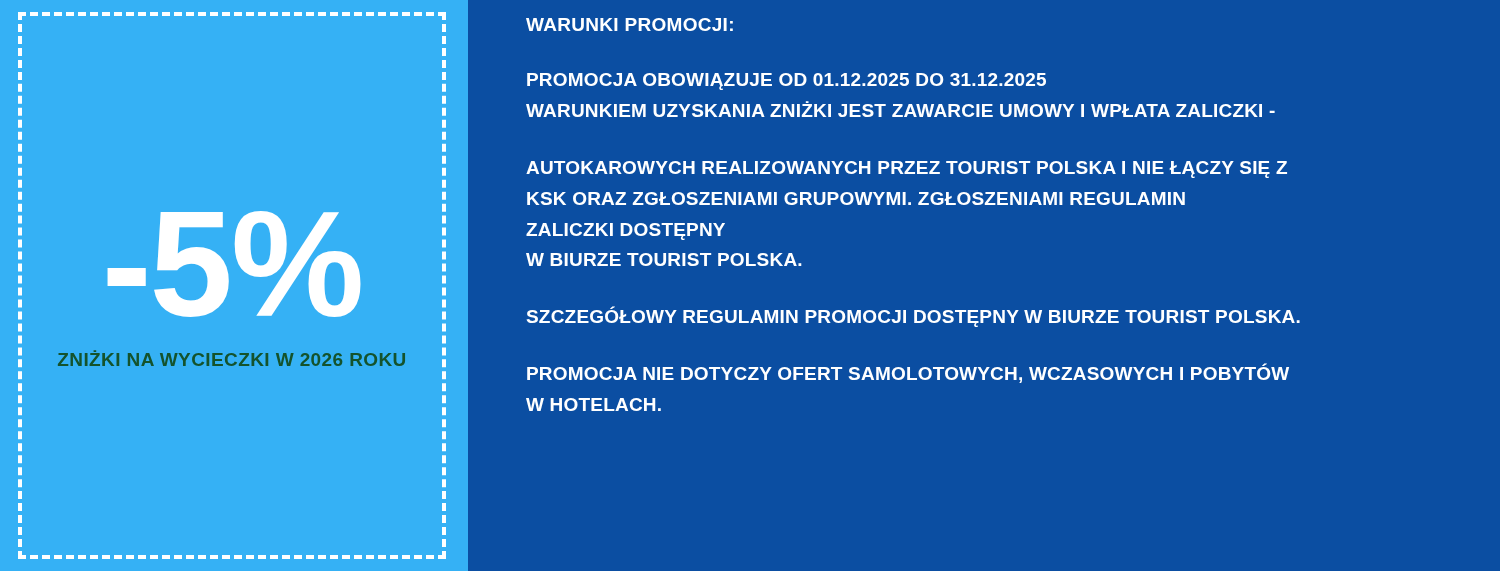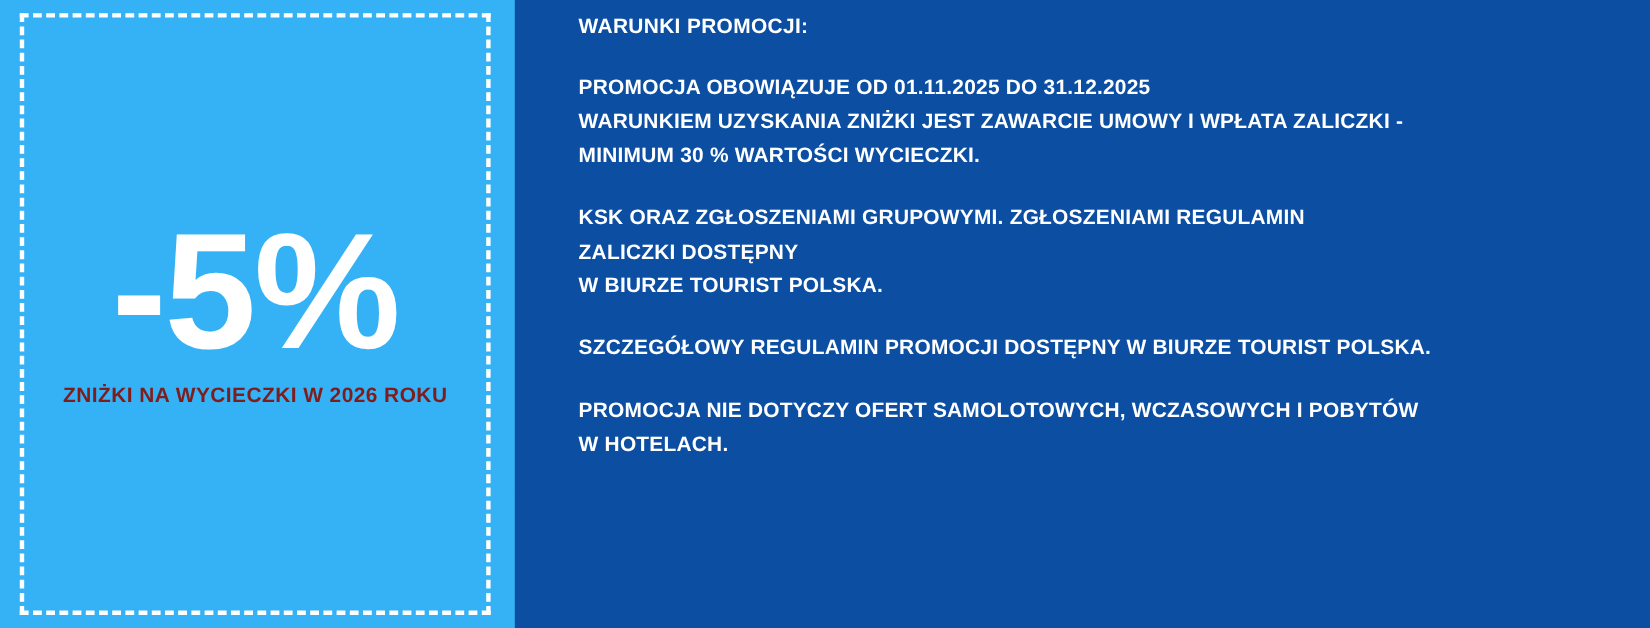--- a/index.html
+++ b/index.html
@@ -44,21 +44,21 @@
     color: #ffffff;
     font-size: 150px;
     font-weight: bold;
     line-height: 1;
     letter-spacing: -2px;
     margin-bottom: 10px;
     margin-top: -12px;
   }
 
   .discount-caption {
-    color: #7f1d1d;
+    color: #14532d;
     font-size: 19px;
     font-weight: bold;
     letter-spacing: 0.4px;
     text-align: right;
     white-space: nowrap;
   }
 
   
   .terms-panel {
     flex: 1 1 auto;
@@ -97,26 +97,26 @@
     <div class="coupon-dashed">
       <div class="discount-value">-5%</div>
       <div class="discount-caption">ZNIŻKI NA WYCIECZKI W 2026 ROKU</div>
     </div>
   </div>
 
   <div class="terms-panel">
     <div class="terms-heading">WARUNKI PROMOCJI:</div>
 
     <div class="terms-block">
-      <span class="terms-line">PROMOCJA OBOWIĄZUJE OD 01.11.2025 DO 31.12.2025</span>
+      <span class="terms-line">PROMOCJA OBOWIĄZUJE OD 01.12.2025 DO 31.12.2025</span>
       <span class="terms-line">WARUNKIEM UZYSKANIA ZNIŻKI JEST ZAWARCIE UMOWY I WPŁATA ZALICZKI -</span>
-      <span class="terms-line">MINIMUM 30 % WARTOŚCI WYCIECZKI.</span>
     </div>
 
     <div class="terms-block">
+      <span class="terms-line">AUTOKAROWYCH REALIZOWANYCH PRZEZ TOURIST POLSKA I NIE ŁĄCZY SIĘ Z</span>
       <span class="terms-line">KSK ORAZ ZGŁOSZENIAMI GRUPOWYMI. ZGŁOSZENIAMI REGULAMIN</span>
       <span class="terms-line">ZALICZKI DOSTĘPNY</span>
       <span class="terms-line">W BIURZE TOURIST POLSKA.</span>
     </div>
 
     <div class="terms-block">
       <span class="terms-line">SZCZEGÓŁOWY REGULAMIN PROMOCJI DOSTĘPNY W BIURZE TOURIST POLSKA.</span>
     </div>
 
     <div class="terms-block">

